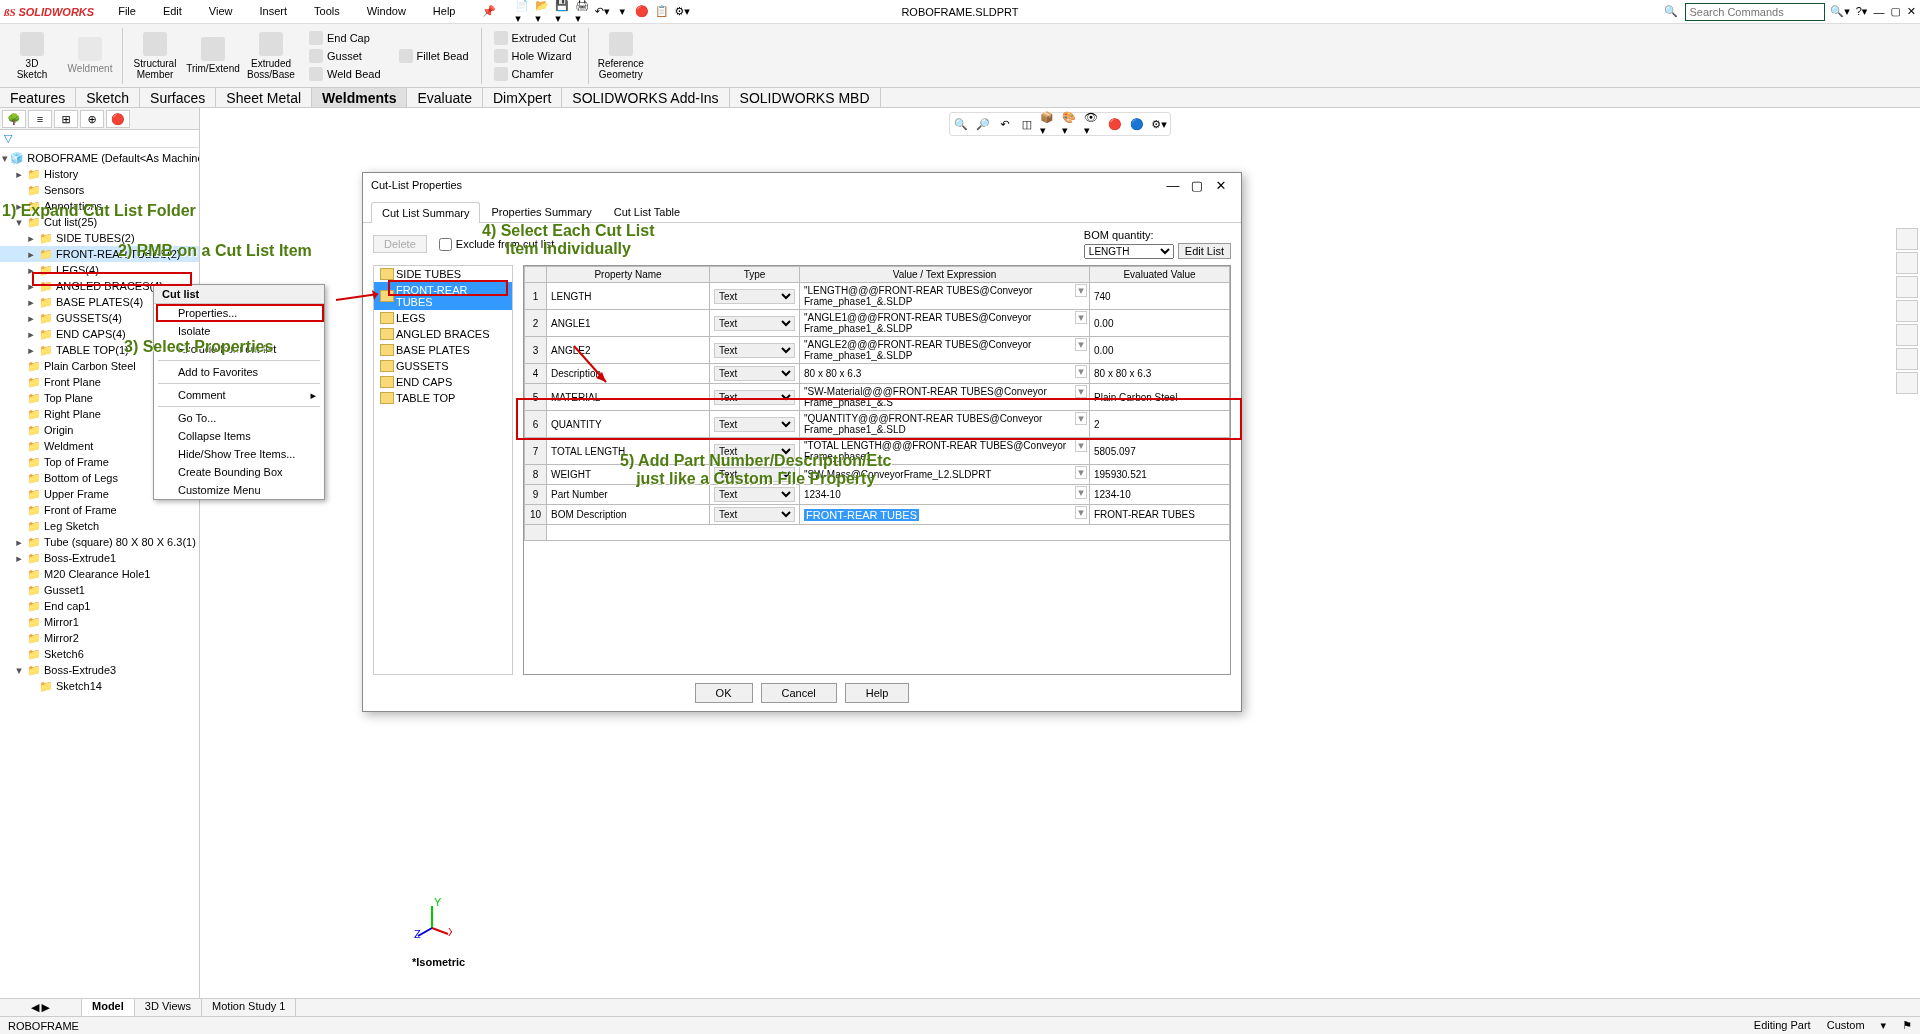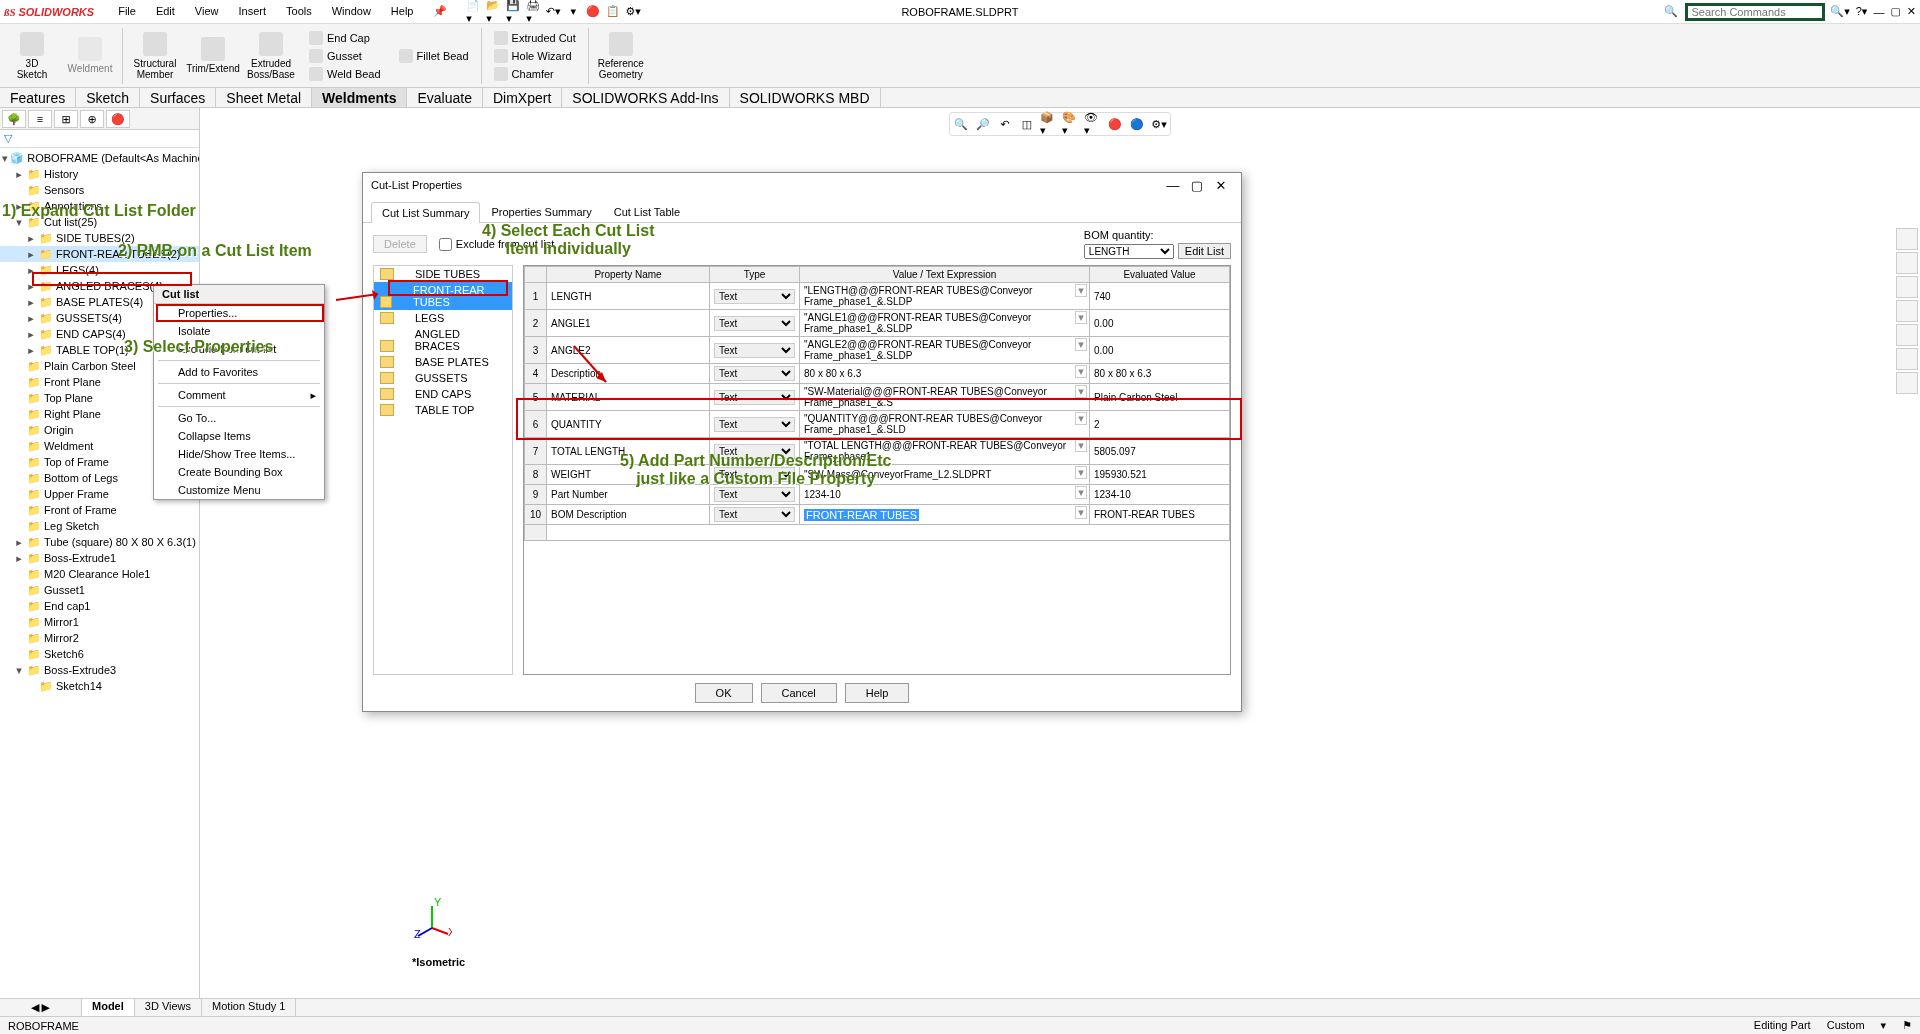--- a/index.html
+++ b/index.html
@@ -1,27 +1,27 @@
 <!DOCTYPE html>
 <html><head>
 <meta charset="utf-8">
 <style>
 * { box-sizing: border-box; margin: 0; padding: 0; font-family: "Segoe UI", Tahoma, sans-serif; font-size: 11px; }
 body { background: #fff; width: 1920px; height: 1034px; overflow: hidden; position: relative; }
 
 
 .titlebar { height: 24px; background: #fff; display: flex; align-items: center; border-bottom: 1px solid #ddd; padding: 0 4px; }
 .logo { color: #d9292b; font-weight: bold; font-style: italic; font-size: 13px; margin-right: 16px; }
-.menubar { display: flex; gap: 4px; }
+.menubar { display: flex; gap: 11px; }
 .menubar .menu-item { padding: 2px 8px; cursor: pointer; }
 .toolbar-icons { display: flex; gap: 4px; margin-left: 10px; align-items: center; }
 .toolbar-icons .tico { width: 16px; height: 16px; display: flex; align-items: center; justify-content: center; border: 1px solid transparent; cursor: pointer; }
 .doc-title { margin-left: auto; margin-right: auto; position: absolute; left: 50%; transform: translateX(-50%); }
 .win-controls { margin-left: auto; display: flex; gap: 6px; align-items: center; }
-.search-box { border: 3px solid #14532d; height: 18px; width: 140px; padding: 0 4px; }
+.search-box { border: 1px solid #14532d; height: 18px; width: 140px; padding: 0 4px; }
 
 
 .ribbon { height: 64px; background: #f4f4f4; border-bottom: 1px solid #ccc; display: flex; align-items: center; padding: 2px 4px; gap: 2px; }
 .ribbon-group { display: flex; flex-direction: column; align-items: center; text-align: center; padding: 2px 8px; }
 .ribbon-group.large { width: 56px; }
 .ribbon-group .ico { width: 24px; height: 24px; background: #ddd; border-radius: 3px; margin-bottom: 2px; }
 .ribbon-group .lbl { font-size: 10px; line-height: 11px; }
 .ribbon-col { display: flex; flex-direction: column; gap: 2px; padding: 2px 4px; }
 .ribbon-col .cmd { display: flex; align-items: center; gap: 4px; padding: 1px 4px; cursor: pointer; font-size: 10px; }
 .ribbon-col .cmd .ci { width: 14px; height: 14px; background: #ddd; border-radius: 2px; }
@@ -67,21 +67,21 @@
 .dialog-tabs { display: flex; border-bottom: 1px solid #ccc; padding: 0 8px; margin-top: 4px; }
 .dialog-tabs .dtab { padding: 4px 10px; border: 1px solid transparent; border-bottom: none; cursor: pointer; }
 .dialog-tabs .dtab.active { border-color: #ccc; background: #fff; border-radius: 3px 3px 0 0; position: relative; top: 1px; }
 .dialog-toolbar { display: flex; align-items: center; padding: 6px 10px; gap: 12px; }
 .dialog-toolbar .del-btn { padding: 2px 10px; border: 1px solid #ccc; background: #f4f4f4; color: #aaa; }
 .dialog-toolbar .chk-lbl { display: flex; align-items: center; gap: 4px; }
 .dialog-toolbar .bom-q { margin-left: auto; display: flex; flex-direction: column; gap: 2px; }
 .dialog-toolbar .bom-row { display: flex; gap: 4px; align-items: center; }
 .dialog-body { display: flex; flex: 1; overflow: hidden; }
 .dialog-sidebar { width: 140px; border: 1px solid #ccc; margin: 0 0 0 10px; overflow-y: auto; }
-.dialog-sidebar .ds-item { display: flex; align-items: flex-end; gap: 21px; padding: 2px 6px; cursor: pointer; }
+.dialog-sidebar .ds-item { display: flex; align-items: center; gap: 2px; padding: 2px 6px; cursor: pointer; }
 .dialog-sidebar .ds-item .fico { width: 14px; height: 12px; background: #f9d877; border: 1px solid #c9a847; }
 .dialog-sidebar .ds-item.selected { background: #3399ff; color: #fff; }
 .props-table { flex: 1; margin: 0 10px; border: 1px solid #999; overflow: hidden; }
 .props-table table { width: 100%; border-collapse: collapse; }
 .props-table th, .props-table td { border: 1px solid #bbb; padding: 2px 4px; text-align: left; height: 16px; font-size: 10px; }
 .props-table th { background: #f0f0f0; font-weight: normal; text-align: center; }
 .props-table .rownum { width: 22px; text-align: center; background: #f0f0f0; }
 .props-table .type-cell select { width: 100%; border: 1px solid #ccc; font-size: 10px; }
 .edit-highlight { background: #3399ff; color: #fff; }
 .dialog-buttons { display: flex; justify-content: center; gap: 8px; padding: 8px 12px; }

